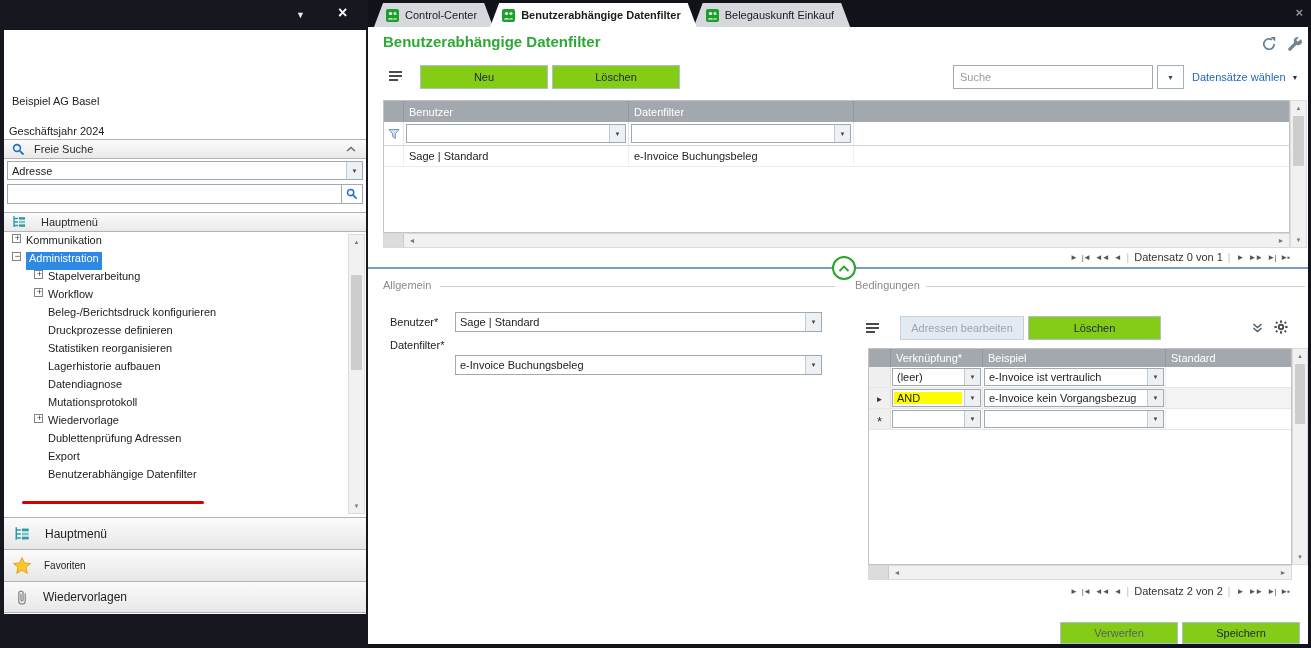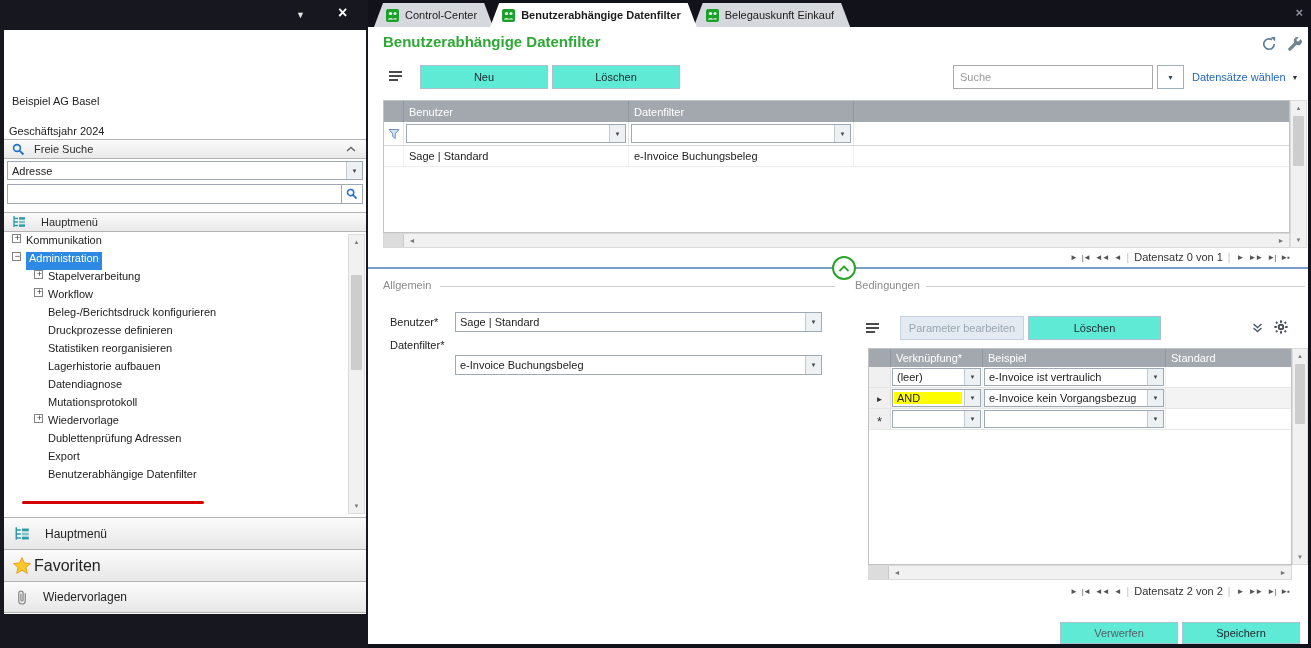--- a/index.html
+++ b/index.html
@@ -19,21 +19,21 @@
   .combo .cbtn::after{content:"▼";font-size:6px;color:#444}
   .exp{display:inline-block;width:9px;height:9px;border:1px solid #838383;background:#fff;margin-right:5px;position:relative;flex:none}
   .exp::before{position:absolute;left:0;top:-1px;width:9px;text-align:center;font-size:9px;line-height:9px;color:#333}
   .exp-plus::before{content:"+"}
   .exp-minus::before{content:"−"}
   .trow{display:flex;height:18px;white-space:nowrap;cursor:default}
   .sel-label{background:#2e89e5;color:#fff;padding:0 3px}
   .bigbar{position:absolute;left:0;width:362px;height:32px;background:linear-gradient(#fbfbfb,#e7e7e7);
           border-top:1px solid #b3b3b3;display:flex;align-items:center}
   
-  .sbtn{display:flex;align-items:center;justify-content:center;background:#5eead4;border:1px solid #aabfd2;
+  .sbtn{display:flex;align-items:center;justify-content:center;background:#84cc16;border:1px solid #aabfd2;
         color:#1c2730;font-size:11px;cursor:default}
   .sbtn.disabled{background:#e3eaf1;border-color:#c6d2dd;color:#9aa6b1}
   
   .gridhdr{background:#a3a8ae;color:#fff}
   .gcell{border-right:1px solid #91979e;padding-left:5px;display:flex;align-items:center;overflow:hidden;white-space:nowrap;height:100%}
   .vscroll{position:absolute;background:#f1f1f1;border:1px solid #dcdcdc}
   .vs-btn{height:14px;display:flex;align-items:center;justify-content:center;color:#7a7a7a;font-size:6px}
   .vs-thumb{position:absolute;left:2px;right:2px;background:#cdcdcd;border-radius:1px}
   .hscroll{position:absolute;background:#f1f1f1;display:flex;align-items:center;border:1px solid #d9d9d9}
   .hs-corner{width:20px;height:100%;background:#dcdcdc;border-right:1px solid #c9c9c9;flex:none}
@@ -182,21 +182,21 @@
             </svg>
         </span>
         <span style="margin-left:14px;font-size:12px">Hauptmenü</span>
       </div>
       <div class="bigbar" style="top:519px">
         <span style="margin-left:9px;display:flex">
           <svg width="18" height="17" viewBox="0 0 16 15">
               <polygon points="8,0.5 10.2,5.2 15.5,5.8 11.5,9.3 12.7,14.5 8,11.7 3.3,14.5 4.5,9.3 0.5,5.8 5.8,5.2" fill="#ffc829" stroke="#e09a1e" stroke-width="0.8"></polygon>
             </svg>
         </span>
-        <span style="margin-left:3px;font-size:16px">Favoriten</span>
+        <span style="margin-left:13px;font-size:10px">Favoriten</span>
       </div>
       <div class="bigbar" style="top:551px;border-bottom:1px solid #b3b3b3">
         <span style="margin-left:11px;display:flex">
           <svg width="14" height="17" viewBox="0 0 13 15">
               <path d="M9.5 3.5v7a3 3 0 0 1-6 0v-7a2 2 0 0 1 4 0v6.2a1 1 0 0 1-2 0V4" fill="none" stroke="#8a8a8a" stroke-width="1.2"></path>
             </svg>
         </span>
         <span style="margin-left:14px;font-size:12px">Wiedervorlagen</span>
       </div>
     </div>
@@ -358,21 +358,21 @@
         <span class="cbtn"></span>
       </div>
 
       <div class="abs" style="left:487px;top:252px;color:#8b8b8b">Bedingungen</div>
       <div class="abs" style="left:558px;top:259px;width:379px;height:1px;background:#cfcfcf"></div>
       <span class="abs" style="left:497px;top:295px;display:flex">
         <svg width="15" height="12" viewBox="0 0 15 12">
             <path d="M1 2h13M1 6h13M1 10h9" stroke="#4a4a4a" stroke-width="1.8" fill="none"></path>
           </svg>
       </span>
-      <div class="abs sbtn disabled" style="left:532px;top:289px;width:124px;height:24px">Parameter bearbeiten</div>
+      <div class="abs sbtn disabled" style="left:532px;top:289px;width:124px;height:24px">Adressen bearbeiten</div>
       <div class="abs sbtn" style="left:660px;top:289px;width:133px;height:24px">Löschen</div>
       <span class="abs" style="left:884px;top:296px;display:flex">
         <svg width="11" height="10" viewBox="0 0 11 10">
             <path d="M1.5 1 5.5 4.5 9.5 1M1.5 5 5.5 8.5 9.5 5" fill="none" stroke="#4a5a68" stroke-width="1.4"></path>
           </svg>
       </span>
       <span class="abs" style="left:906px;top:293px;display:flex">
         <svg width="14" height="14" viewBox="0 0 14 14">
             <g fill="#4a4f55">
               <circle cx="7" cy="7" r="3.2"></circle>

